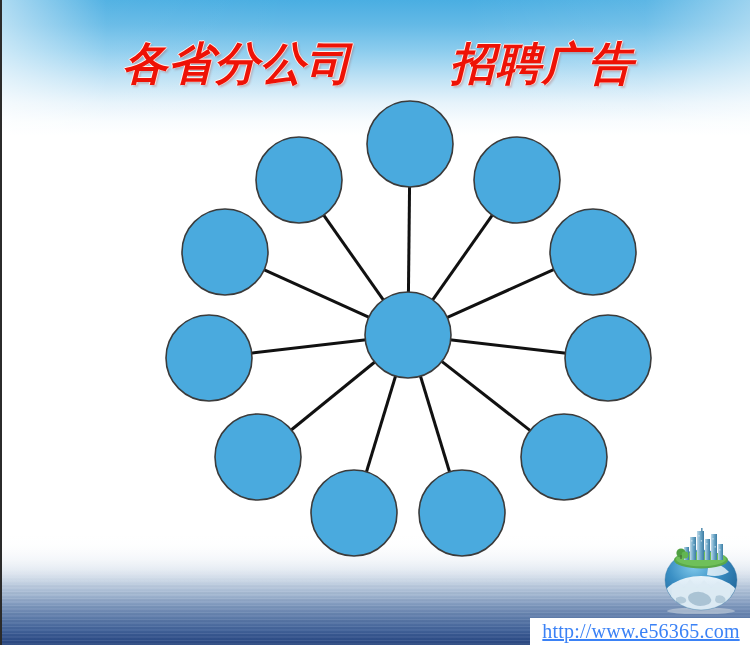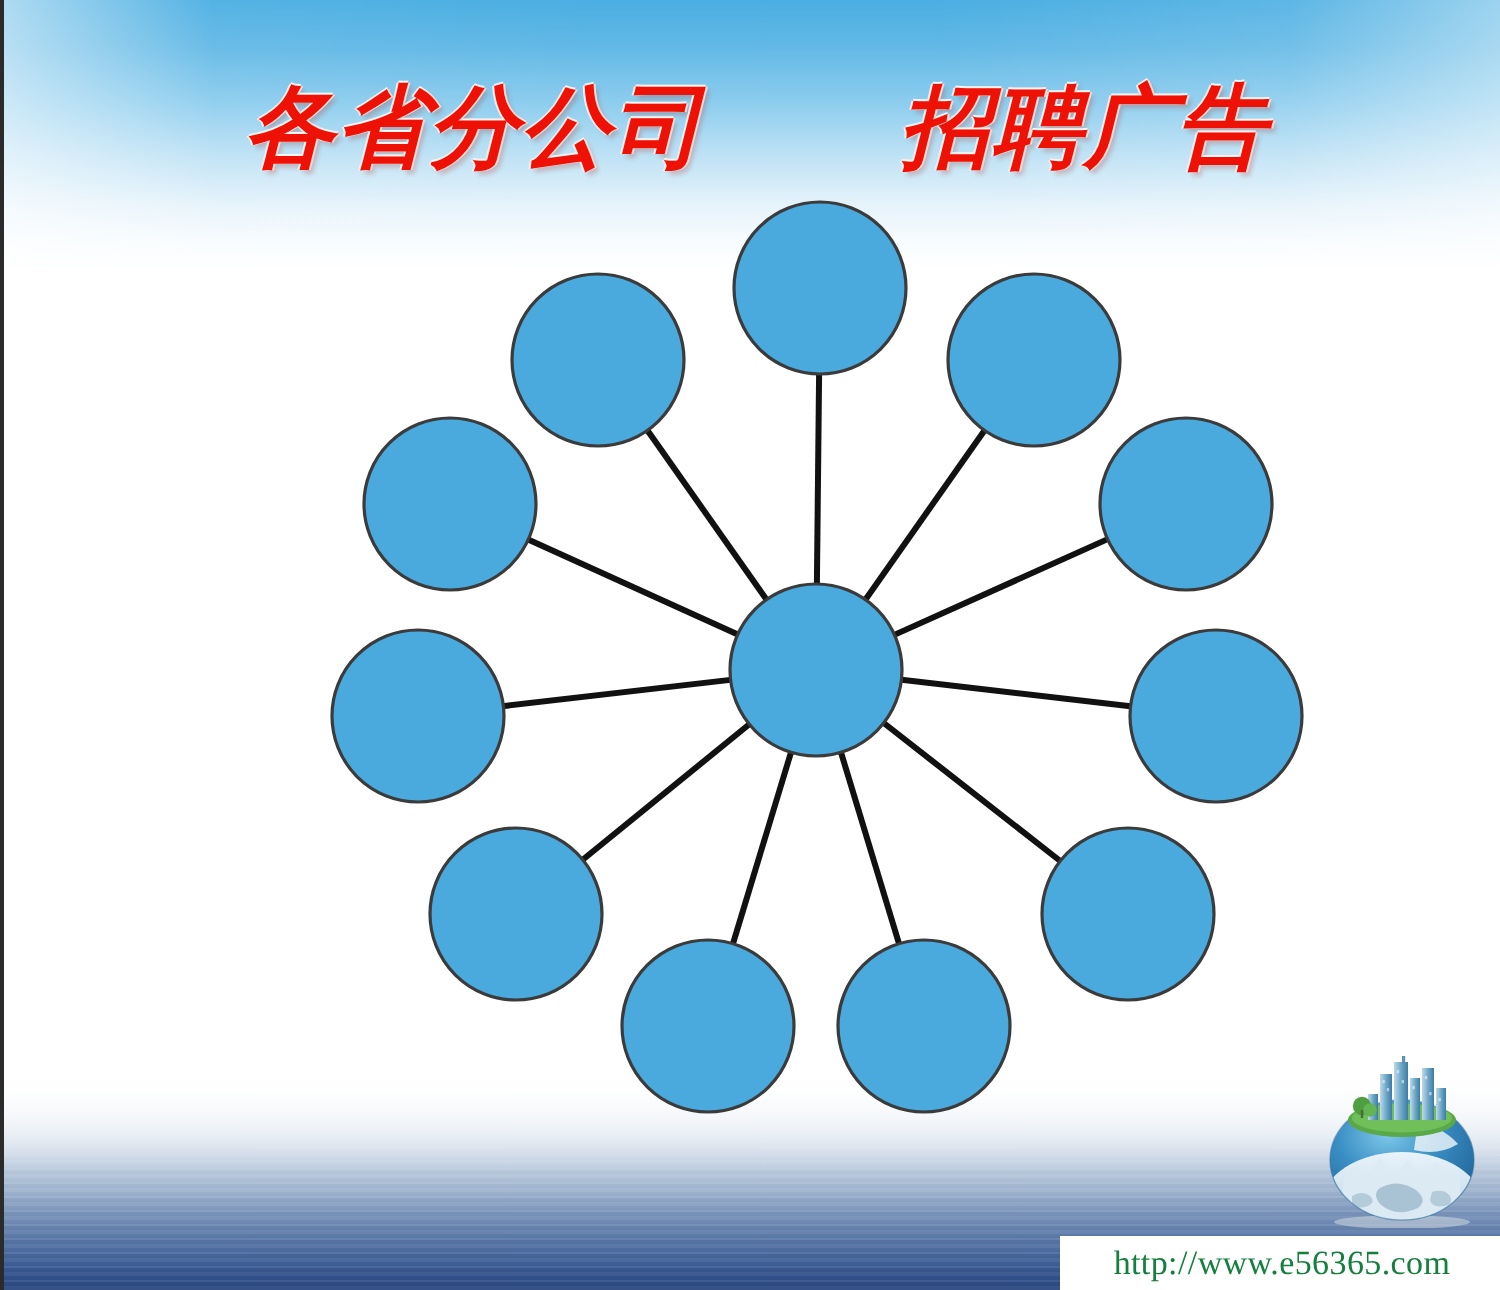--- a/index.html
+++ b/index.html
@@ -157,24 +157,25 @@
     top: 618px;
     width: 222px;
     height: 27px;
     background: #ffffff;
     display: flex;
     align-items: center;
     justify-content: center;
   }
   .watermark-text {
     font-family: "Liberation Serif", serif;
-    font-size: 17px;
-    color: #15803d;
+    font-size: 20px;
+    color: #3b82f6;
     letter-spacing: 0.2px;
     white-space: nowrap;
+    text-decoration: underline;
   }
 </style>
 </head>
 <body>
 
 <div id="stage">
 
   <div class="sky"></div>
   <div class="sky-side"></div>
 

